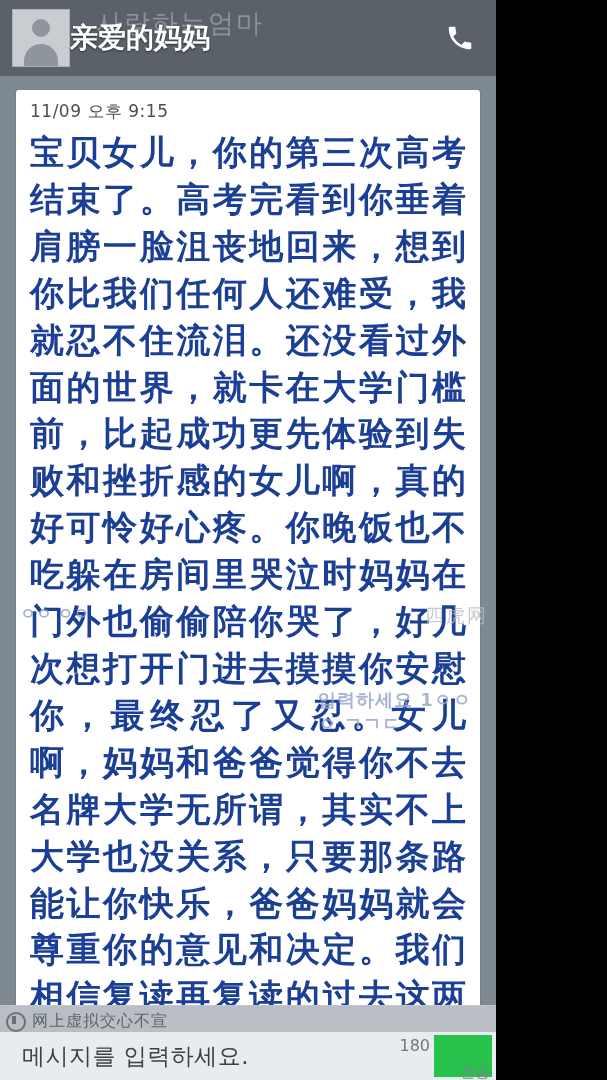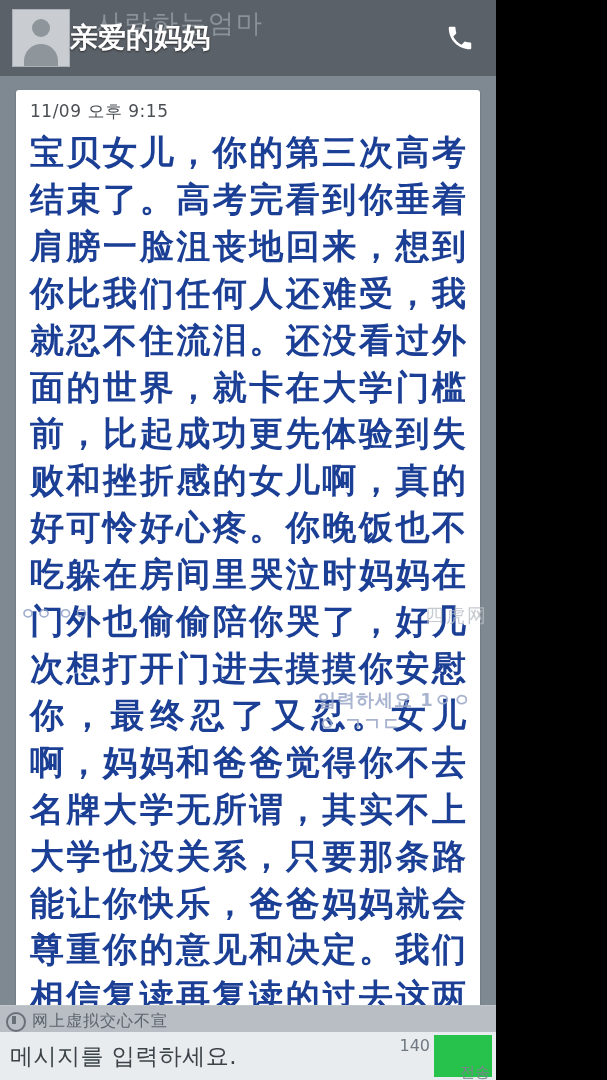--- a/index.html
+++ b/index.html
@@ -223,20 +223,21 @@
   }
   .input-field {
     flex: 1 1 auto;
     font-size: 23px;
     color: #3b4248;
     padding-left: 10px;
     font-family: "DejaVu Sans", sans-serif;
     letter-spacing: .5px;
     white-space: nowrap;
     overflow: hidden;
+    margin-left: 12px;
   }
   .send-button {
     width: 58px;
     height: 42px;
     background: #27c24c;
     margin-right: 4px;
     flex: 0 0 auto;
   }
   .send-sub {
     position: absolute;
@@ -272,21 +273,21 @@
     <div class="ghost-line ghost-1">ㅇㅇ ㅇㅇ</div>
     <div class="ghost-line ghost-2">입력하세요 1ㅇㅇ ㅇ ㄱㄱㄷ</div>
     <div class="watermark-main">四虎网</div>
   </div>
 
   <div class="bottom">
     <div class="bottom-strip">
       <div class="strip-icon"></div>
       <div class="strip-text">网上虚拟交心不宣</div>
     </div>
-    <div class="counter">140</div>
+    <div class="counter">180</div>
     <div class="input-row">
       <div class="input-field">메시지를 입력하세요.</div>
       <div class="send-button"></div>
     </div>
     <div class="send-sub">전송</div>
   </div>
 
 </div>
 
 </body></html>

